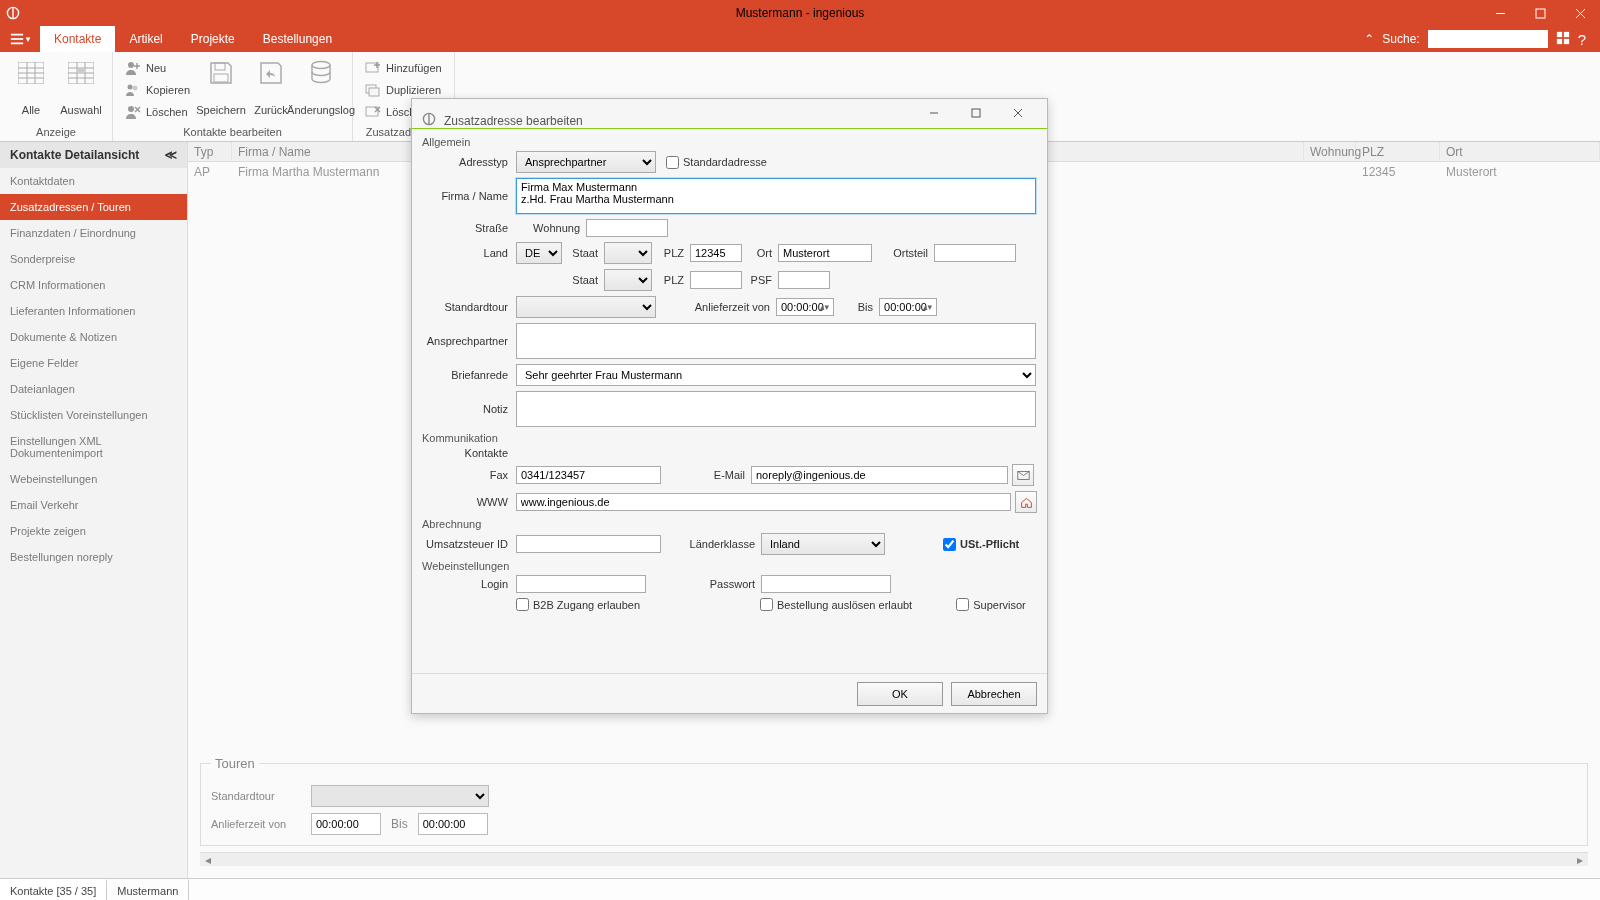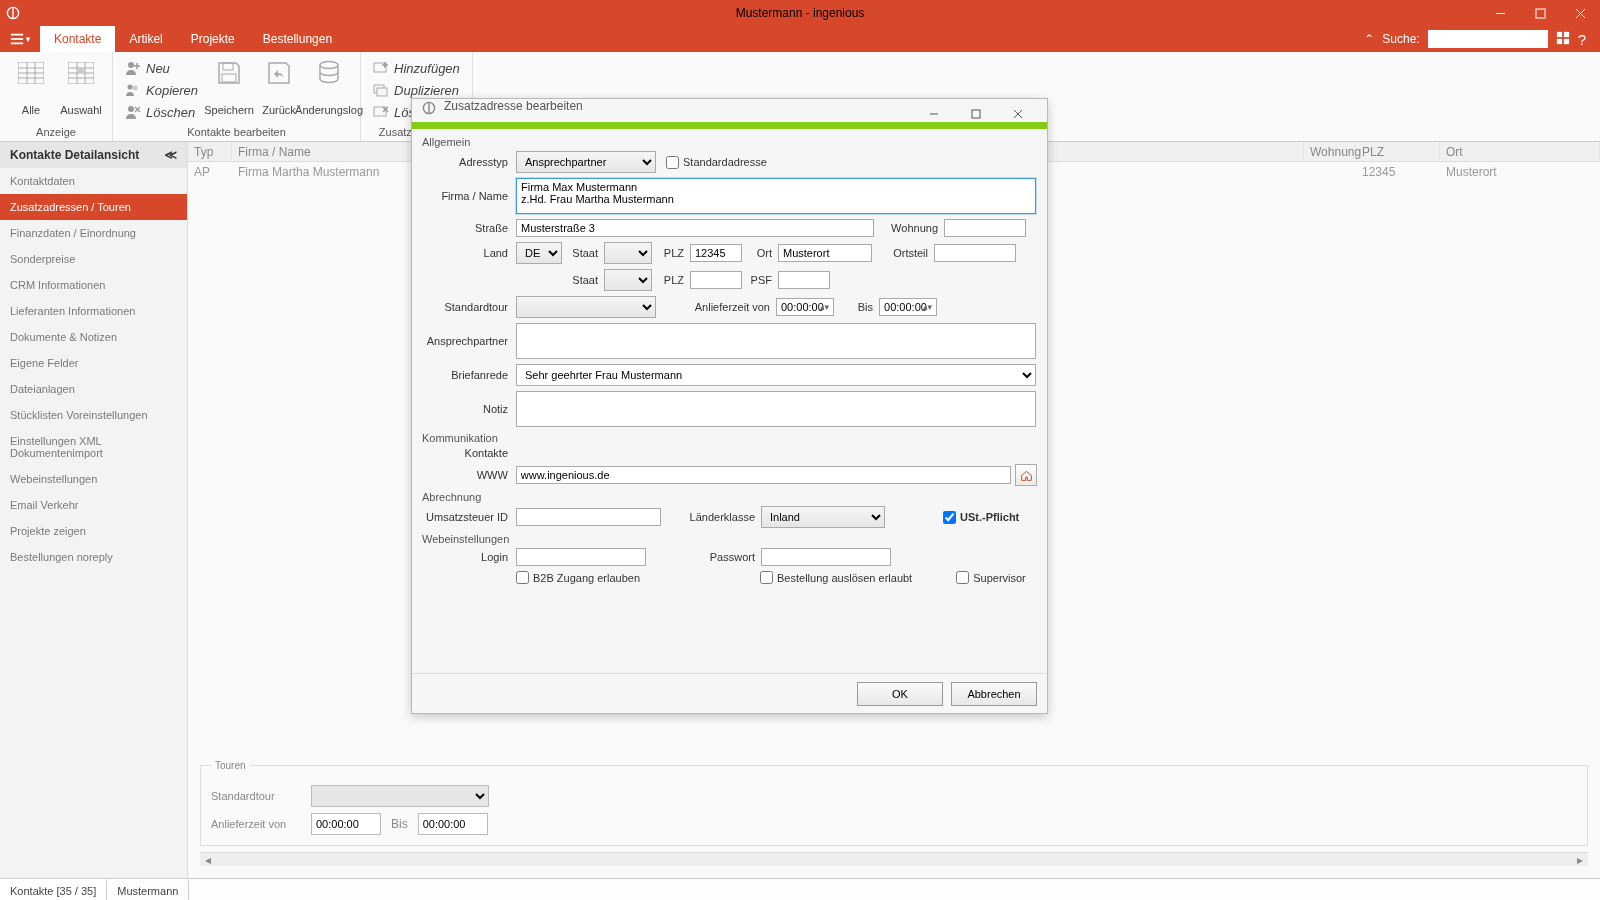--- a/index.html
+++ b/index.html
@@ -27,21 +27,21 @@
 .ribbon { height: 90px; background: #fafafa; border-bottom: 1px solid #ccc; display: flex; }
 .ribbon-group { border-right: 1px solid #e0e0e0; padding: 4px 8px 0 8px; display: flex; flex-direction: column; }
 .ribbon-group .buttons { display: flex; gap: 4px; flex: 1; align-items: flex-start; }
 .ribbon-group .glabel { text-align: center; font-size: 11px; color: #555; padding-bottom: 3px; }
 .rbtn-big { width: 46px; display: flex; flex-direction: column; align-items: center; gap: 16px; padding-top: 2px; cursor: pointer; }
 .rbtn-big .ricon { width: 30px; height: 30px; display: flex; align-items: center; justify-content: center; }
 .rbtn-big .rlabel { font-size: 11px; color: #444; text-align: center; line-height: 1.1; }
 .rbtn-col { display: flex; flex-direction: column; gap: 2px; padding-top: 2px; }
 .rbtn-sm { display: flex; align-items: center; gap: 5px; padding: 2px 4px; cursor: pointer; }
 .rbtn-sm .ricon { width: 16px; height: 16px; display: flex; align-items: center; justify-content: center; }
-.rbtn-sm .rlabel { font-size: 13px; color: #444; font-style: italic; }
+.rbtn-sm .rlabel { font-size: 11px; color: #444; }
 svg.gicon { fill: #9a9a9a; }
 
 
 .main { display: flex; height: calc(900px - 26px - 26px - 90px - 22px); }
 .sidebar { width: 188px; background: #f3f3f3; border-right: 1px solid #ddd; }
 .sidebar .sb-head { background: #e6e6e6; color: #333; font-weight: bold; font-size: 11px; padding: 6px 10px; display: flex; justify-content: space-between; align-items: center; }
 .sb-item { padding: 7px 10px; font-size: 11px; color: #7a7a7a; cursor: pointer; }
 .sb-item.active { background: #d7482a; color: #fff; }
 
 .content { flex: 1; background: #fafafa; position: relative; }
@@ -53,36 +53,36 @@
 .grid-row > div { padding: 3px 6px; }
 .col-typ { width: 44px; }
 .col-name { flex: 1; }
 .col-woh { width: 52px; }
 .col-plz { width: 84px; }
 .col-ort { width: 160px; }
 
 
 .touren { position: absolute; left: 0; right: 0; bottom: 0; padding: 8px 12px 12px 12px; color: #888; background: #fafafa; }
 .touren fieldset { border: 1px solid #ddd; padding: 8px 10px 10px 10px; }
-.touren legend { color: #888; font-size: 10px; padding: 0 4px; margin-top: 8px; }
+.touren legend { color: #888; font-size: 13px; padding: 0 4px; margin-top: 8px; }
 .touren .row { display: flex; align-items: center; gap: 10px; margin-top: 6px; }
 .touren label { width: 90px; font-size: 11px; }
 select.bottom { width: 178px; height: 22px; background: #e6e6e6; border: 1px solid #bbb; }
 input.time { width: 70px; height: 22px; border: 1px solid #bbb; padding: 0 4px; font-size: 11px; }
 
 .scrollbar-bottom { position: absolute; left: 0; right: 0; bottom: 0; height: 14px; background: #eee; border-top: 1px solid #ddd; }
 
 
 .statusbar { height: 22px; background: #fdfdfd; border-top: 1px solid #ccc; display: flex; align-items: stretch; }
 .statusbar .stab { padding: 0 10px; border-right: 1px solid #ccc; display: flex; align-items: center; font-size: 11px; color: #444; border-top: 2px solid transparent; }
 .statusbar .stab:first-child { background: #fff; }
 
 
 .dialog { position: absolute; left: 411px; top: 98px; width: 637px; height: 616px; background: #f6f6f6; border: 1px solid #b8b8b8; box-shadow: 0 3px 10px rgba(0,0,0,0.2); display: flex; flex-direction: column; }
-.dlg-title { height: 30px; background: #f6f6f6; display: flex; align-items: flex-start; padding: 0 8px; color: #555; font-size: 12px; border-bottom: 7px solid #84cc16; }
+.dlg-title { height: 30px; background: #f6f6f6; display: flex; align-items: flex-end; padding: 0 8px; color: #555; font-size: 12px; border-bottom: 1px solid #84cc16; }
 .dlg-title .logo { width: 18px; height: 18px; margin-right: 6px; display: flex; align-items: center; justify-content: center; }
 .dlg-title .logo svg { width: 14px; height: 14px; }
 .dlg-title .wb { margin-left: auto; display: flex; gap: 0; }
 .dlg-title .btn { width: 42px; height: 30px; display: flex; align-items: center; justify-content: center; cursor: pointer; }
 .dlg-title .btn svg { width: 10px; height: 10px; stroke: #555; fill: none; stroke-width: 1; }
 
 .dlg-body { flex: 1; padding: 4px 10px 4px 10px; overflow: hidden; }
 .sect { font-size: 11px; color: #555; margin: 3px 0 3px 0; }
 .frow { display: flex; align-items: center; margin-bottom: 5px; }
 .flabel { width: 94px; text-align: right; padding-right: 8px; font-size: 11px; color: #333; }
@@ -406,21 +406,20 @@
     </div>
 
     <div class="frow">
       <div class="flabel">Firma / Name</div>
       <textarea class="focus" style="width: 520px; height: 36px;">Firma Max Mustermann
 z.Hd. Frau Martha Mustermann</textarea>
     </div>
 
     <div class="frow">
       <div class="flabel">Straße</div>
-      <input type="text" style="width: 358px;" value="Musterstraße 3">
       <div class="flabel2" style="width:70px;">Wohnung</div>
       <input type="text" style="width: 82px;" value="">
     </div>
 
     <div class="frow">
       <div class="flabel">Land</div>
       <select style="width:46px;"><option>DE</option></select>
       <div class="flabel2" style="width:42px;">Staat</div>
       <select style="width:48px;"></select>
       <div class="flabel2" style="width:38px;">PLZ</div>
@@ -467,20 +466,32 @@
       <div class="flabel">Notiz</div>
       <textarea style="width: 520px; height: 36px;"></textarea>
     </div>
 
     <div class="sect">Kommunikation</div>
 
     <div class="frow">
       <div class="flabel">Kontakte</div>
     </div>
 
+    <div class="frow">
+      <div class="flabel">Fax</div>
+      <input type="text" style="width: 145px;" value="0341/123457">
+      <div class="flabel2" style="width:90px;">E-Mail</div>
+      <input type="text" style="width: 257px;" value="noreply@ingenious.de">
+      <div class="icon-btn-sq">
+          <svg viewBox="0 0 16 16">
+            <rect x="1" y="3" width="14" height="10" fill="none" stroke="#666"></rect>
+            <path d="M1 3l7 5 7-5" fill="none" stroke="#666"></path>
+          </svg>
+        </div>
+    </div>
 
     <div class="frow">
       <div class="flabel">WWW</div>
       <input type="text" style="width: 496px;" value="www.ingenious.de">
       <div class="icon-btn-sq">
           <svg viewBox="0 0 16 16">
             <path d="M2 8l6-5 6 5v6H9v-4H7v4H2z" fill="none" stroke="#d7482a" stroke-width="1.2"></path>
           </svg>
         </div>
     </div>

